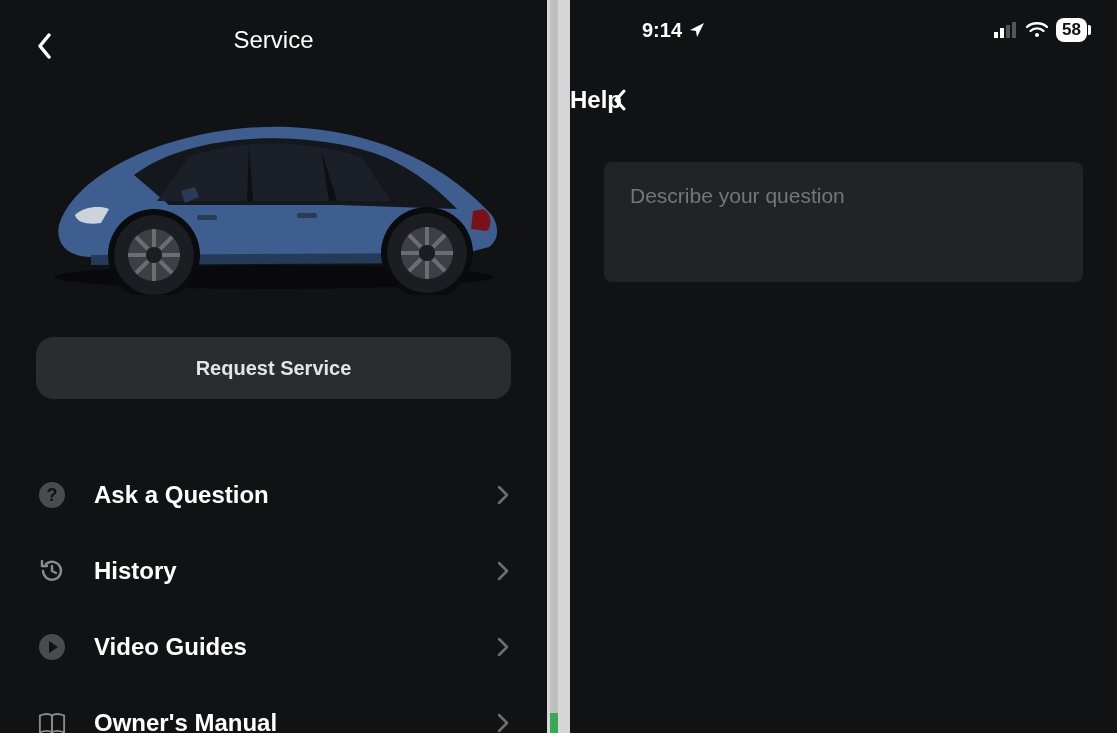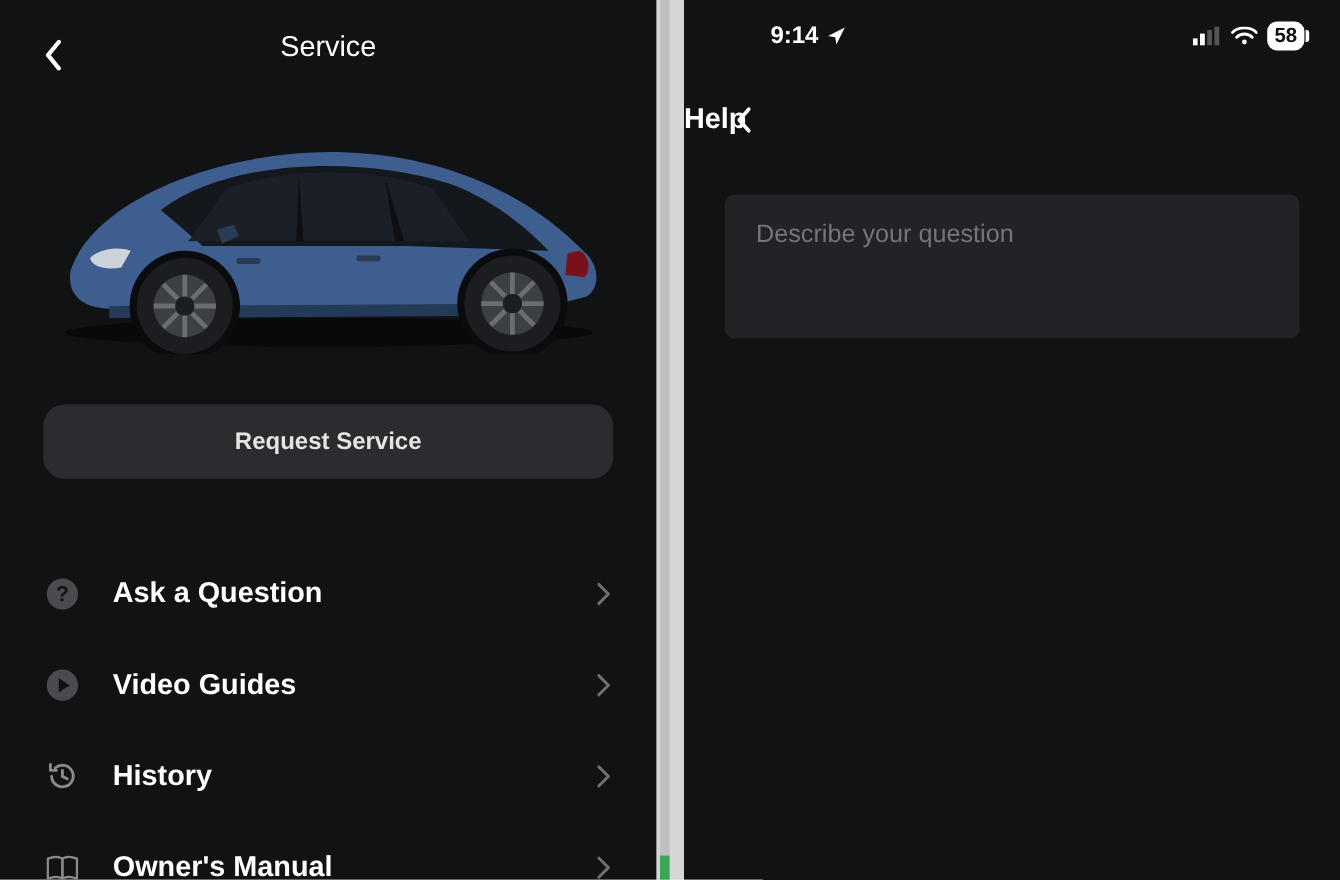--- a/index.html
+++ b/index.html
@@ -127,40 +127,40 @@
       <span class="lbl">Ask a Question</span>
       <span class="chev">
           <svg width="12" height="20" viewBox="0 0 12 20">
             <path d="M2 2 L10 10 L2 18" stroke="#6e6e73" stroke-width="2.5" fill="none" stroke-linecap="round" stroke-linejoin="round"></path>
           </svg>
         </span>
     </div>
     <div class="row">
       <span class="ic">
         <svg width="28" height="28" viewBox="0 0 28 28">
-            <circle cx="14" cy="14" r="13" fill="#4a4b4f"></circle>
-            <path d="M11 8 L20 14 L11 20 Z" fill="#111214"></path>
-          </svg>
-      </span>
-      <span class="lbl">Video Guides</span>
-      <span class="chev">
-          <svg width="12" height="20" viewBox="0 0 12 20">
-            <path d="M2 2 L10 10 L2 18" stroke="#6e6e73" stroke-width="2.5" fill="none" stroke-linecap="round" stroke-linejoin="round"></path>
-          </svg>
-        </span>
-    </div>
-    <div class="row">
-      <span class="ic">
-        <svg width="28" height="28" viewBox="0 0 28 28">
             <path d="M5 14 A9 9 0 1 0 8 7" stroke="#8a8a8f" stroke-width="2.4" fill="none" stroke-linecap="round"></path>
             <path d="M4 4 L4 9 L9 9" stroke="#8a8a8f" stroke-width="2.4" fill="none" stroke-linecap="round" stroke-linejoin="round"></path>
             <path d="M14 9 L14 14 L18 16" stroke="#8a8a8f" stroke-width="2.4" fill="none" stroke-linecap="round" stroke-linejoin="round"></path>
           </svg>
       </span>
       <span class="lbl">History</span>
+      <span class="chev">
+          <svg width="12" height="20" viewBox="0 0 12 20">
+            <path d="M2 2 L10 10 L2 18" stroke="#6e6e73" stroke-width="2.5" fill="none" stroke-linecap="round" stroke-linejoin="round"></path>
+          </svg>
+        </span>
+    </div>
+    <div class="row">
+      <span class="ic">
+        <svg width="28" height="28" viewBox="0 0 28 28">
+            <circle cx="14" cy="14" r="13" fill="#4a4b4f"></circle>
+            <path d="M11 8 L20 14 L11 20 Z" fill="#111214"></path>
+          </svg>
+      </span>
+      <span class="lbl">Video Guides</span>
       <span class="chev">
           <svg width="12" height="20" viewBox="0 0 12 20">
             <path d="M2 2 L10 10 L2 18" stroke="#6e6e73" stroke-width="2.5" fill="none" stroke-linecap="round" stroke-linejoin="round"></path>
           </svg>
         </span>
     </div>
     <div class="row">
       <span class="ic">
         <svg width="30" height="24" viewBox="0 0 30 24">
             <path d="M2 4 C 7 2, 12 2, 15 4 L15 22 C 12 20, 7 20, 2 22 Z" fill="none" stroke="#8a8a8f" stroke-width="2" stroke-linejoin="round"></path>

